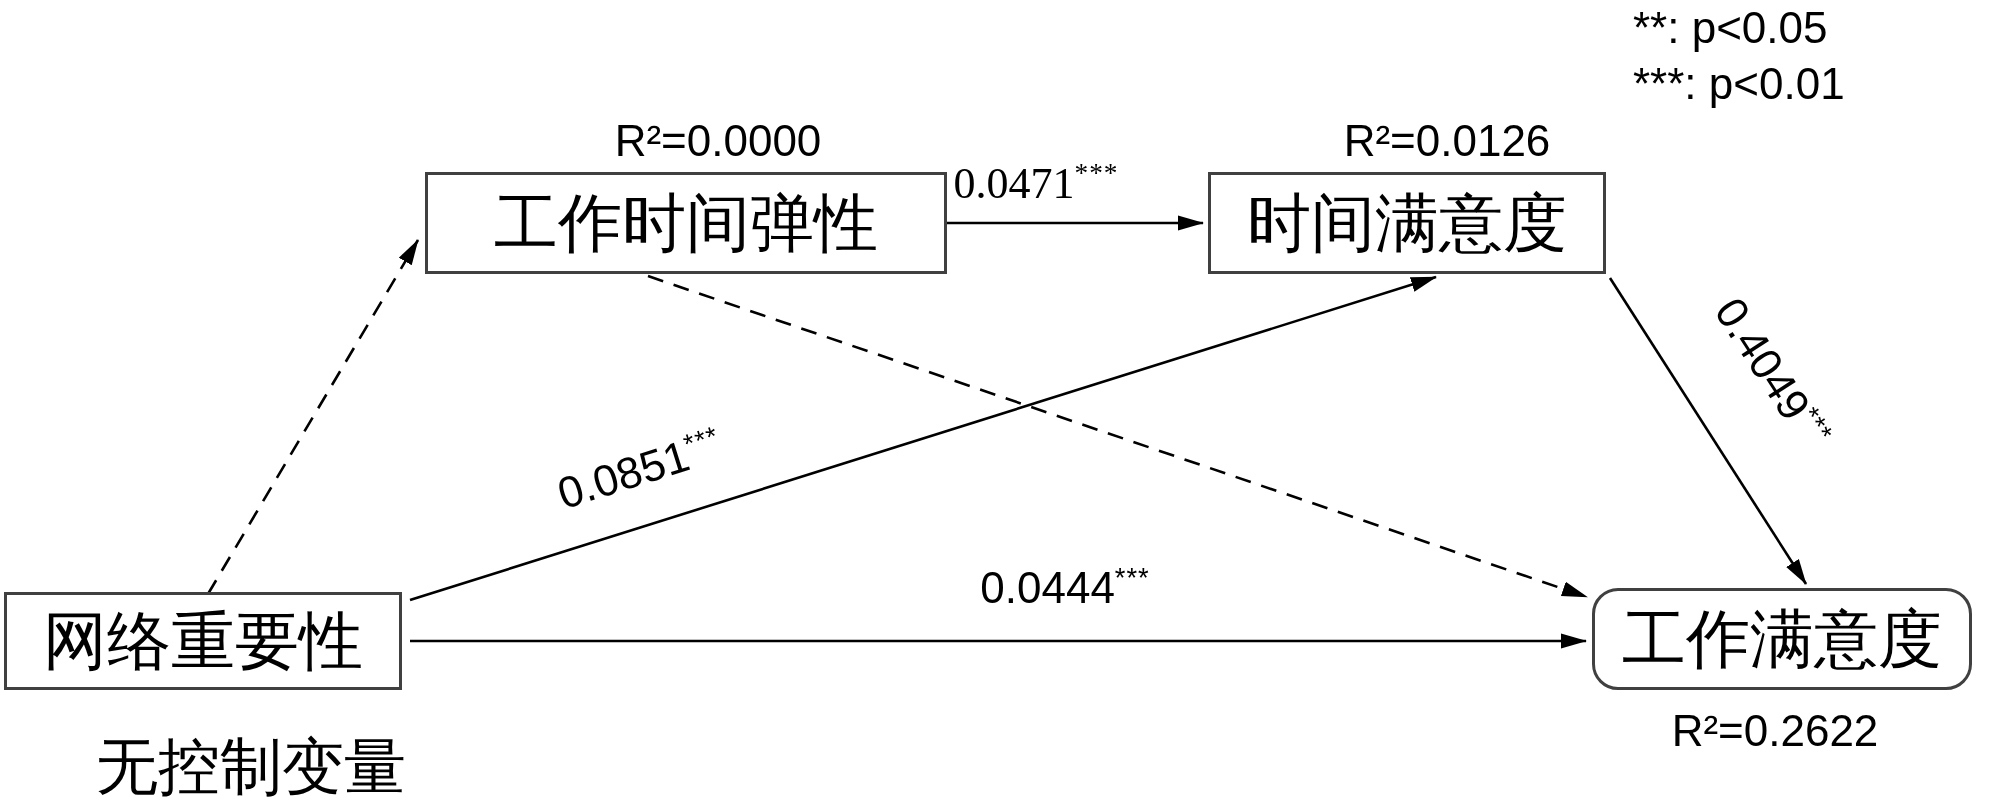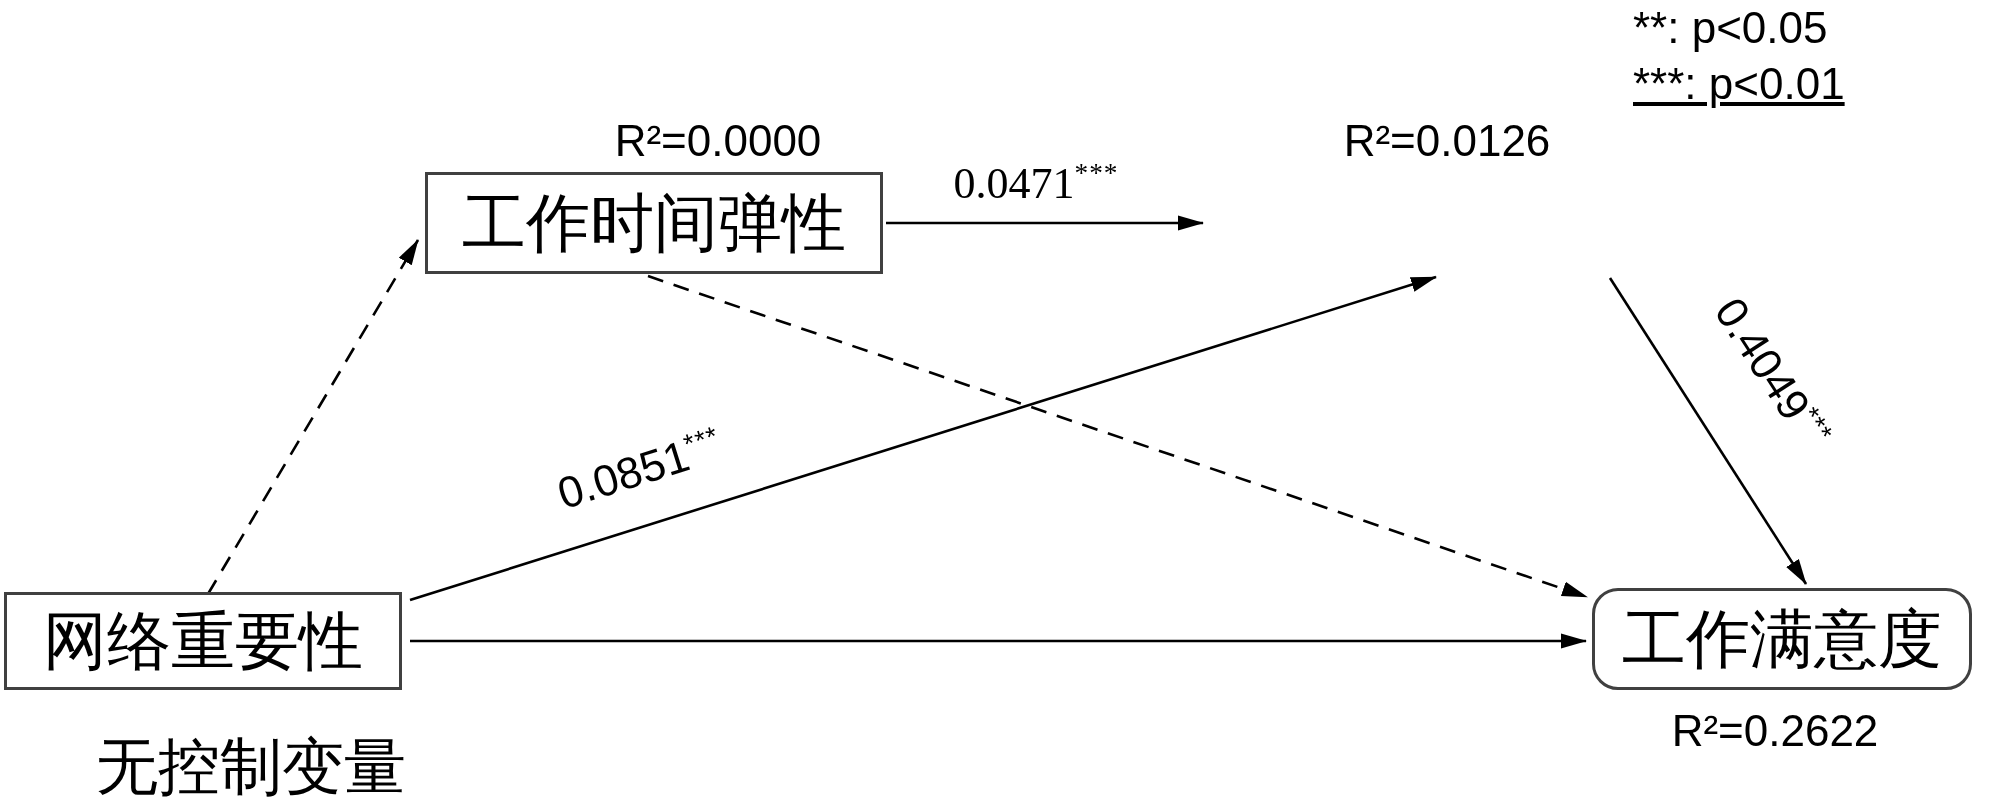--- a/index.html
+++ b/index.html
@@ -22,21 +22,21 @@
     border: 3px solid #404040;
     background: #ffffff;
     display: flex;
     align-items: center;
     justify-content: center;
     font-size: 64px;
     line-height: 1;
     white-space: nowrap;
   }
   .node-network { left: 4px;   top: 592px; width: 398px; height: 98px;  }
-  .node-flex    { left: 425px;  top: 172px; width: 458px; height: 102px; }
+  .node-flex    { left: 425px;  top: 172px; width: 522px; height: 102px; }
   .node-time    { left: 1208px; top: 172px; width: 398px; height: 102px; }
   .node-job     { left: 1592px; top: 588px; width: 380px; height: 102px; border-radius: 26px; }
 
   .annot {
     position: absolute;
     font-size: 44px;
     line-height: 1.15;
     white-space: nowrap;
     text-align: center;
   }
@@ -52,21 +52,21 @@
   .coef-time-job  { left: 1622px; top: 348px; width: 300px; transform: rotate(57deg); }
 
   .legend {
     position: absolute;
     left: 1633px;
     font-size: 44px;
     line-height: 1.1;
     white-space: nowrap;
   }
   .legend-1 { top: 4px; }
-  .legend-2 { top: 60px; text-decoration: underline; }
+  .legend-2 { top: 60px; }
 
   .note {
     position: absolute;
     left: 96px;
     top: 736px;
     font-size: 62px;
     line-height: 1;
     white-space: nowrap;
   }
 </style>
@@ -90,31 +90,35 @@
 
     <line class="solid" x1="410" y1="600" x2="1436" y2="277" marker-end="url(#arrowhead)"></line>
 
     <line class="solid" x1="410" y1="641" x2="1586" y2="641" marker-end="url(#arrowhead)"></line>
 
     <line class="solid" x1="1610" y1="278" x2="1806" y2="584" marker-end="url(#arrowhead)"></line>
   </svg>
 
   <div class="node node-network">网络重要性</div>
   <div class="node node-flex">工作时间弹性</div>
+  <div class="node node-time">时间满意度</div>
   <div class="node node-job">工作满意度</div>
 
   <div class="annot r2-flex">R²=0.0000</div>
   <div class="annot r2-time">R²=0.0126</div>
   <div class="annot r2-job">R²=0.2622</div>
 
   <div class="annot coef-flex-time">
     <span>0.0471</span><sup class="stars">***</sup>
   </div>
   <div class="annot coef-net-time">
     <span>0.0851</span><sup class="stars">***</sup>
+  </div>
+  <div class="annot coef-net-job">
+    <span>0.0444</span><sup class="stars">***</sup>
   </div>
   <div class="annot coef-time-job">
     <span>0.4049</span><sup class="stars">***</sup>
   </div>
 
   <div class="legend legend-1">**: p&lt;0.05</div>
   <div class="legend legend-2">***: p&lt;0.01</div>
 
   <div class="note">无控制变量</div>
 

